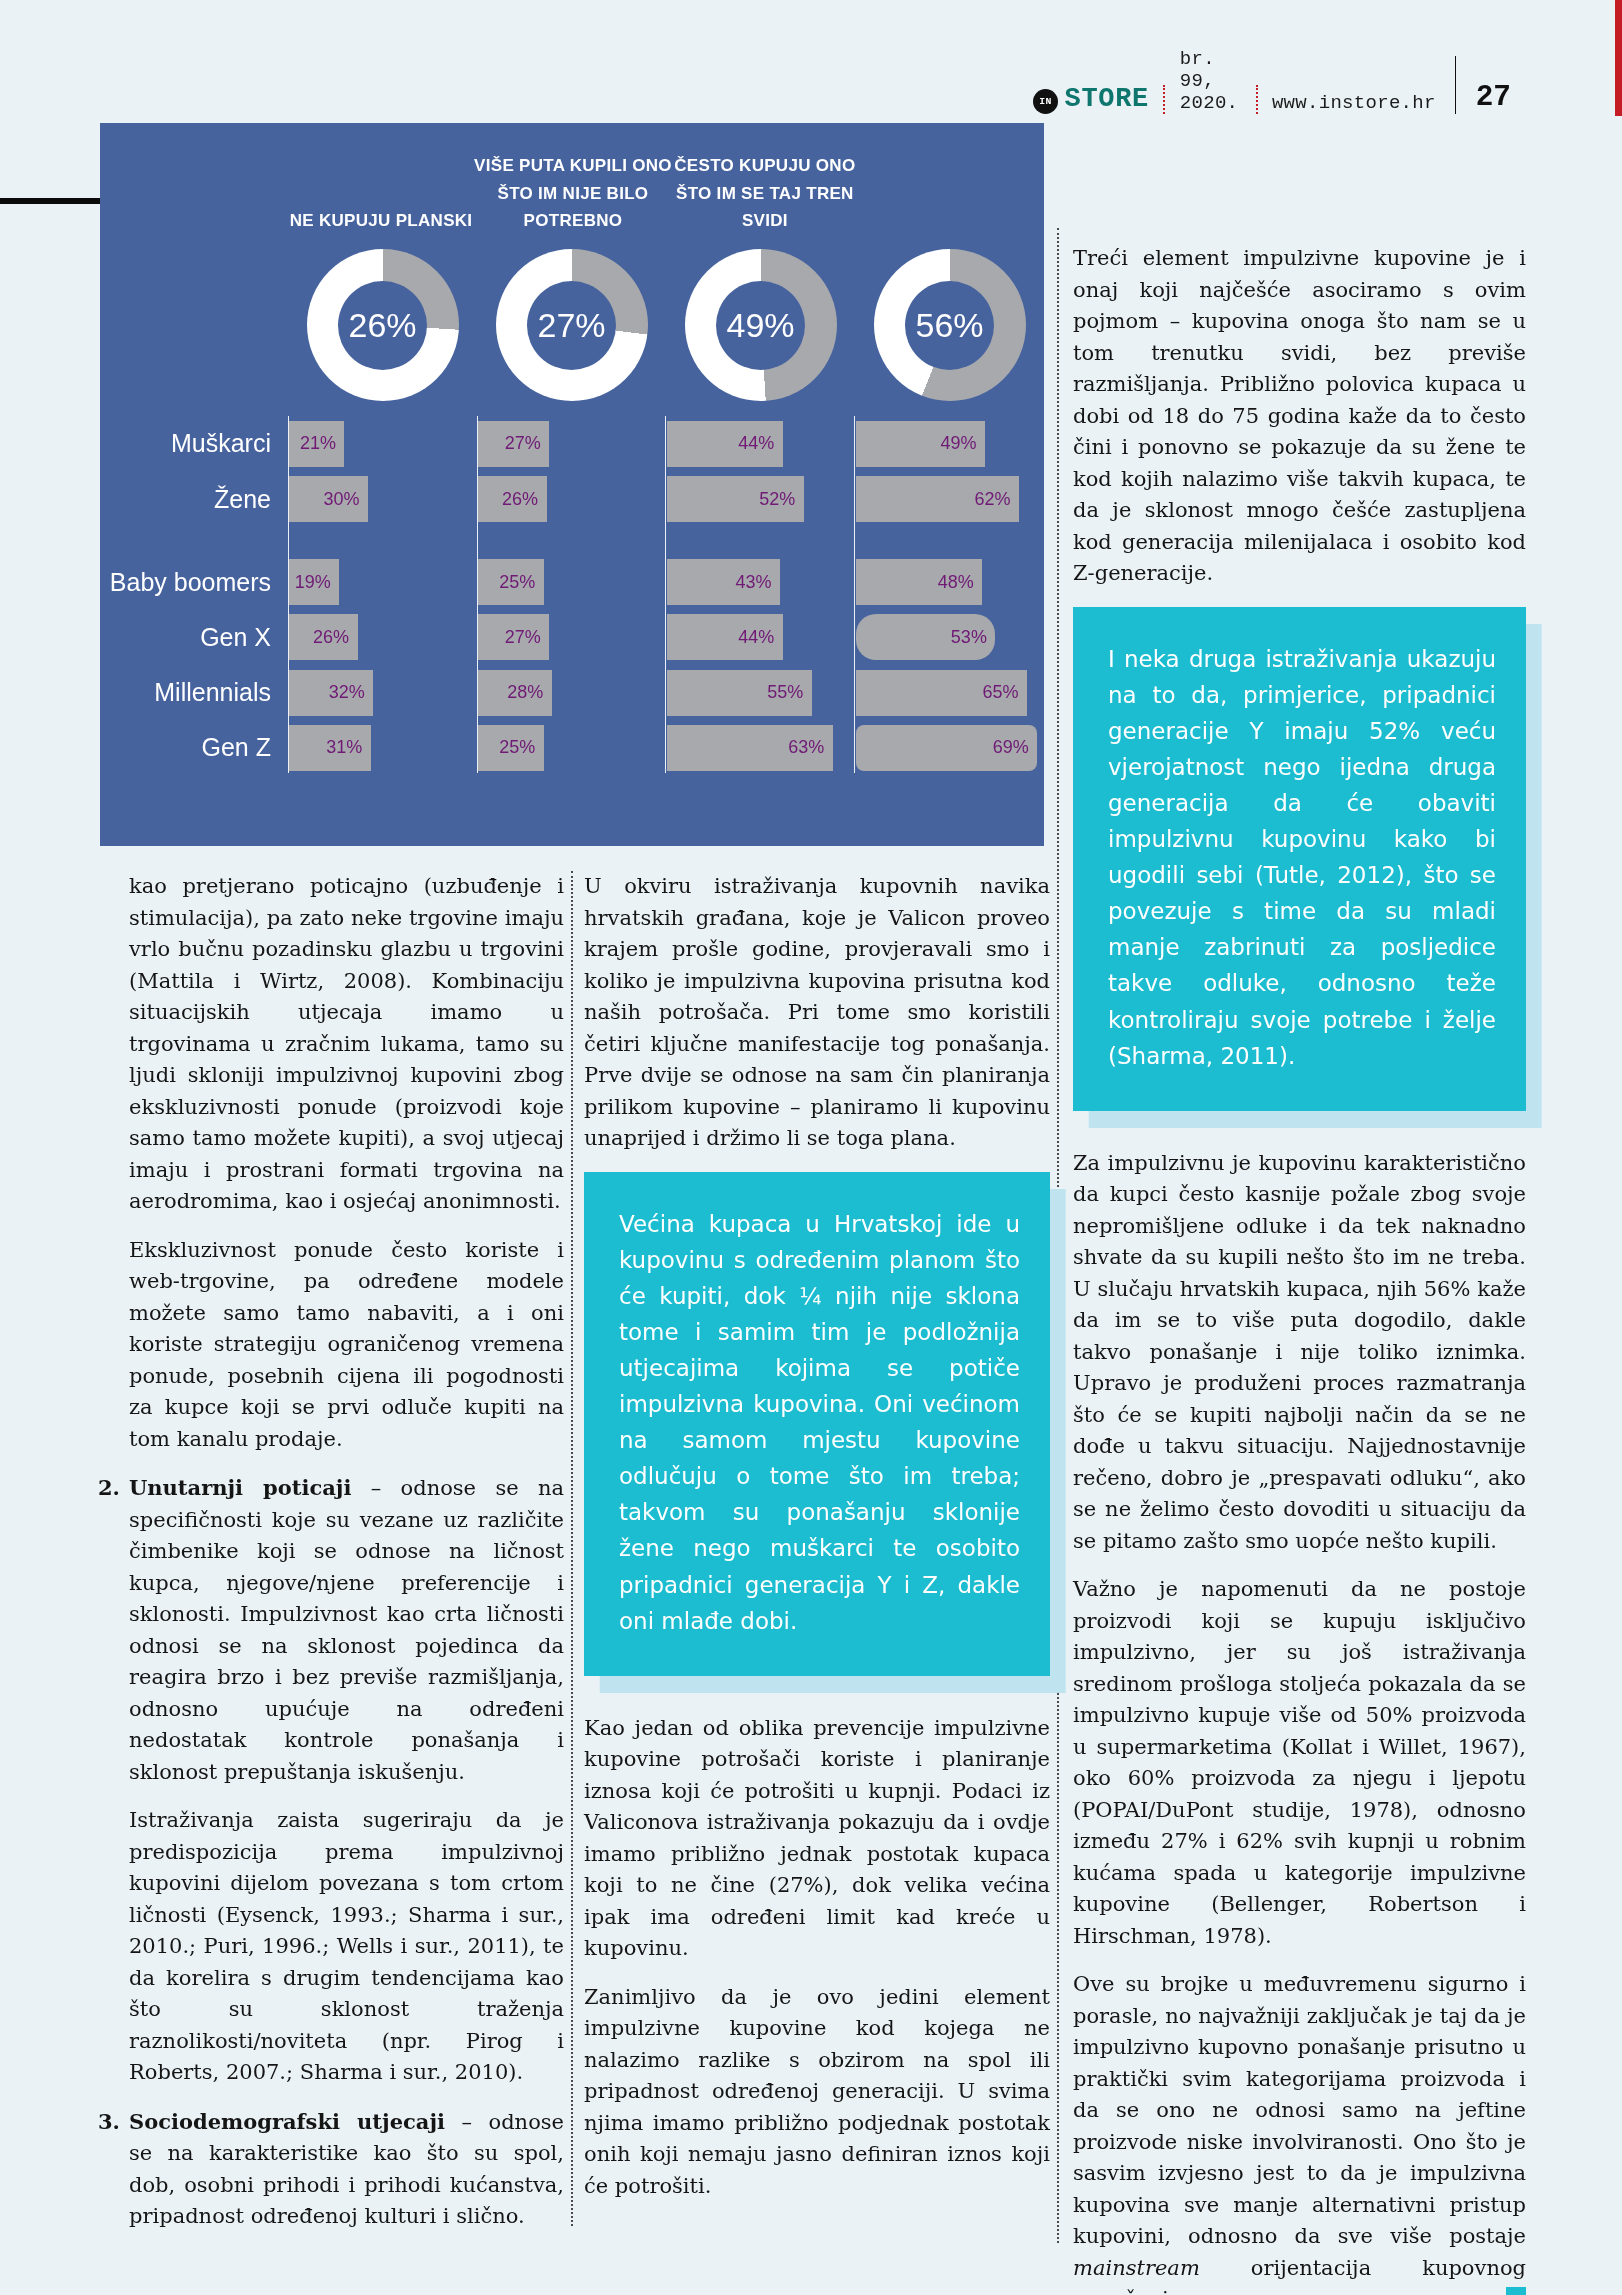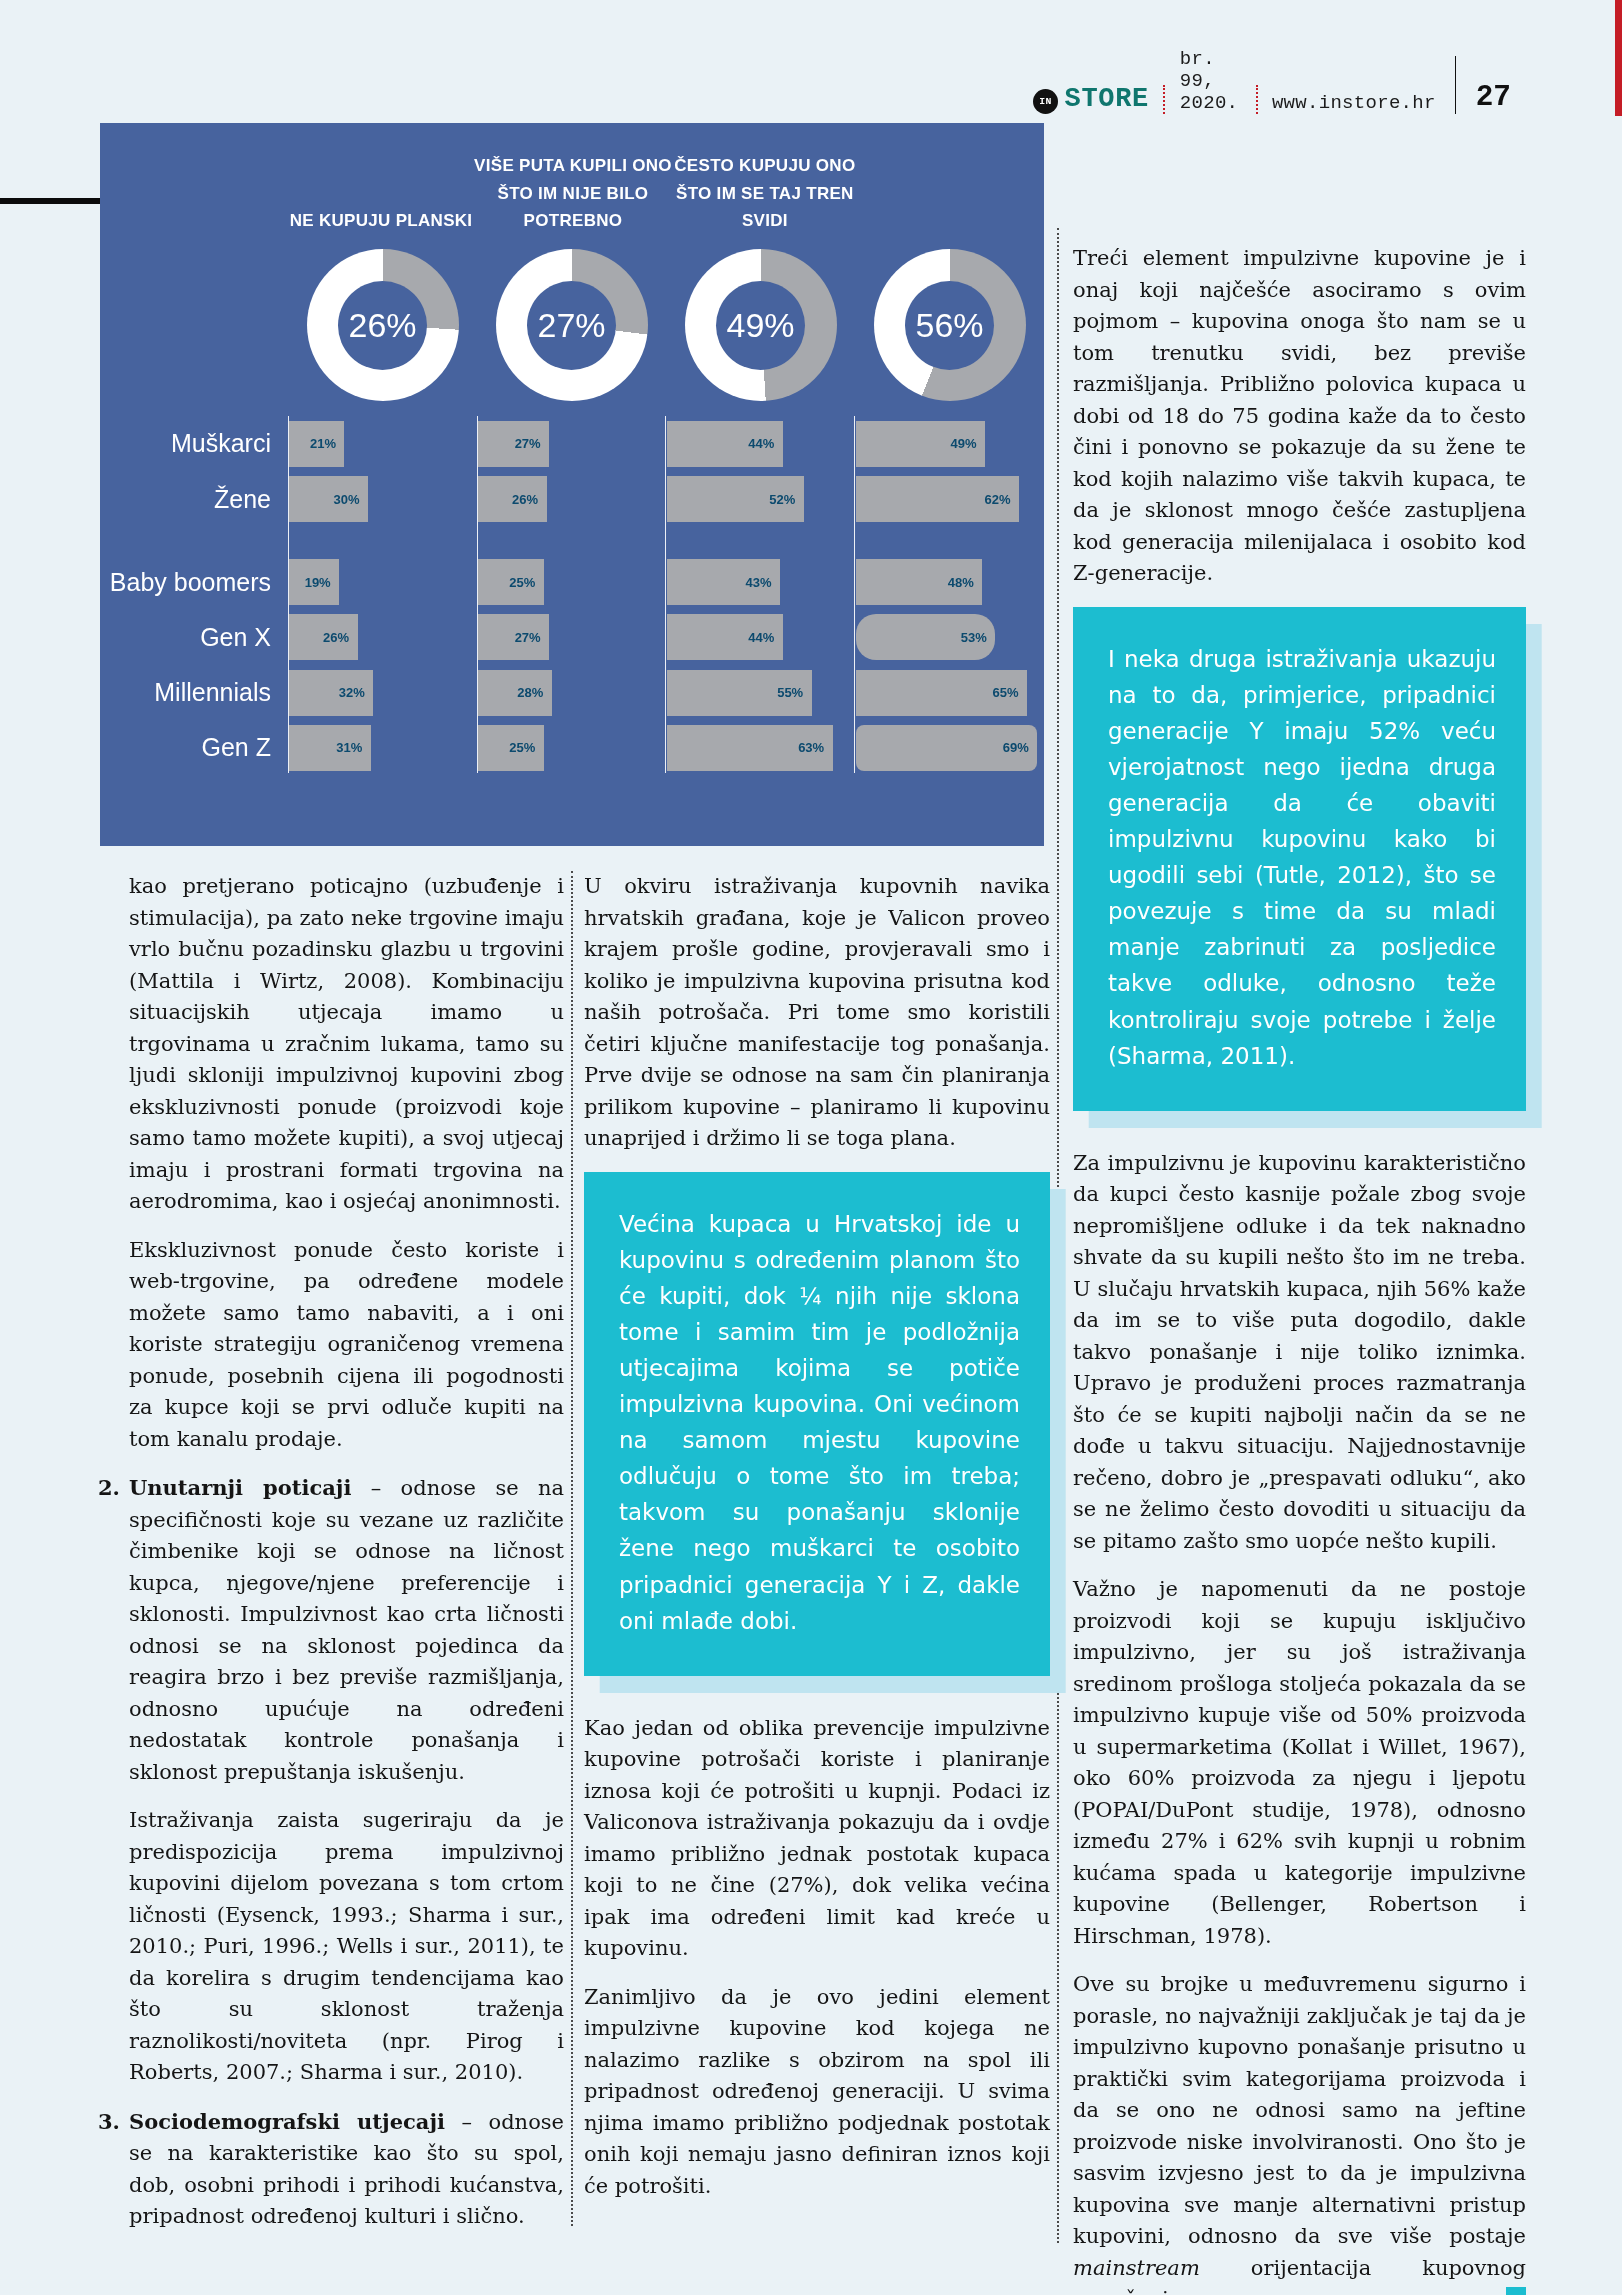--- a/index.html
+++ b/index.html
@@ -37,21 +37,21 @@
               display:flex;align-items:center;justify-content:center;font-size:34px;font-weight:400;}
   .bars{position:relative;margin-top:19.6px;}
   .axis-line{position:absolute;top:-5.2px;bottom:-2.6px;width:1.3px;background:rgba(255,255,255,.9);}
   .bar-row{display:grid;grid-template-columns:188px repeat(4,1fr);height:46px;margin-bottom:9.2px;}
   .bar-row.group-start{margin-top:37px;}
   .bar-label{align-self:center;text-align:right;padding-right:17px;font-size:25px;font-weight:400;}
   .bar-cell{position:relative;}
   .bar{position:absolute;left:1.3px;top:0;bottom:0;background:#a7a9ad;
        display:flex;align-items:center;justify-content:flex-end;
        padding-right:8.5px;box-sizing:border-box;}
-  .bar-value{font-size:13px;font-weight:bold;color:#0c4a6e;white-space:nowrap;}
+  .bar-value{font-size:18px;font-weight:normal;color:#701a75;white-space:nowrap;}
   .chart-source{text-align:center;margin-top:22px;font-size:15.7px;color:#e8edf5;letter-spacing:0.2px;}
 
   
   .col{position:absolute;font-size:21px;line-height:1.5;text-align:justify;color:#151515;}
   .col p{margin:0 0 17px 0;}
   .col p:last-child{margin-bottom:0;}
   .col-left{left:98px;top:871px;width:466px;}
   .col-left p{padding-left:31px;}
   .col-mid{left:584px;top:871px;width:466px;}
   .col-right{left:1073px;top:243px;width:453px;}

